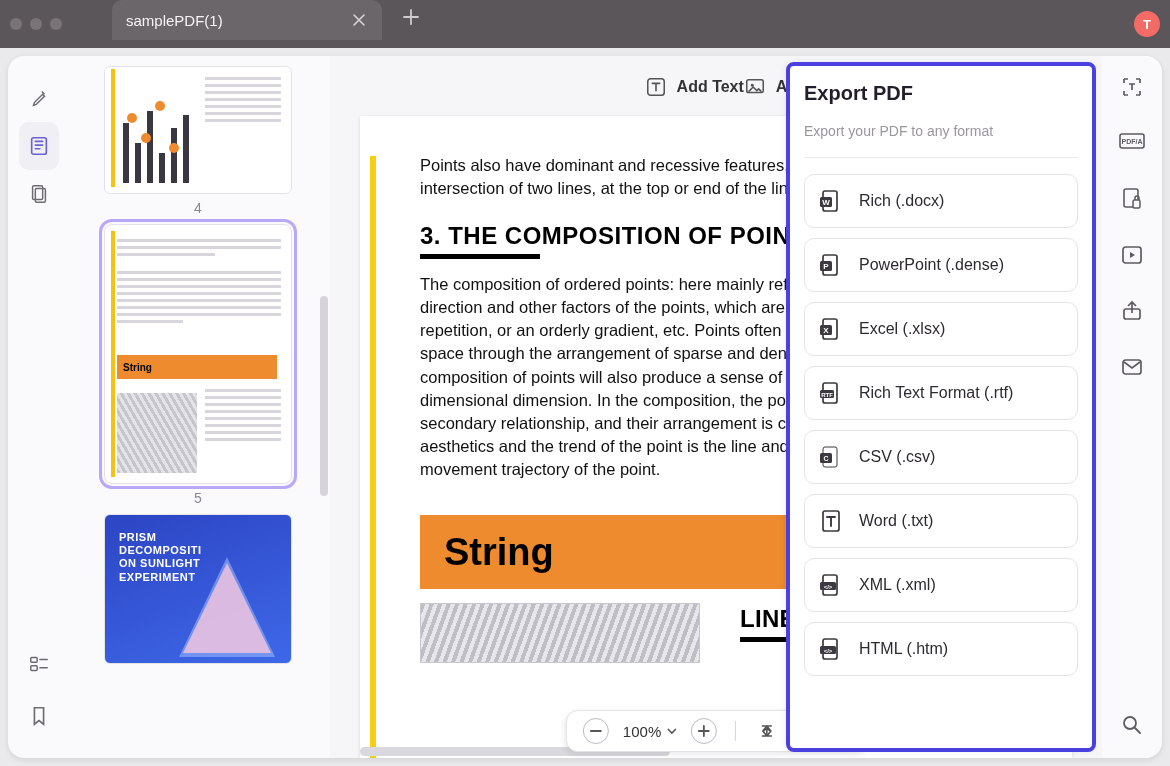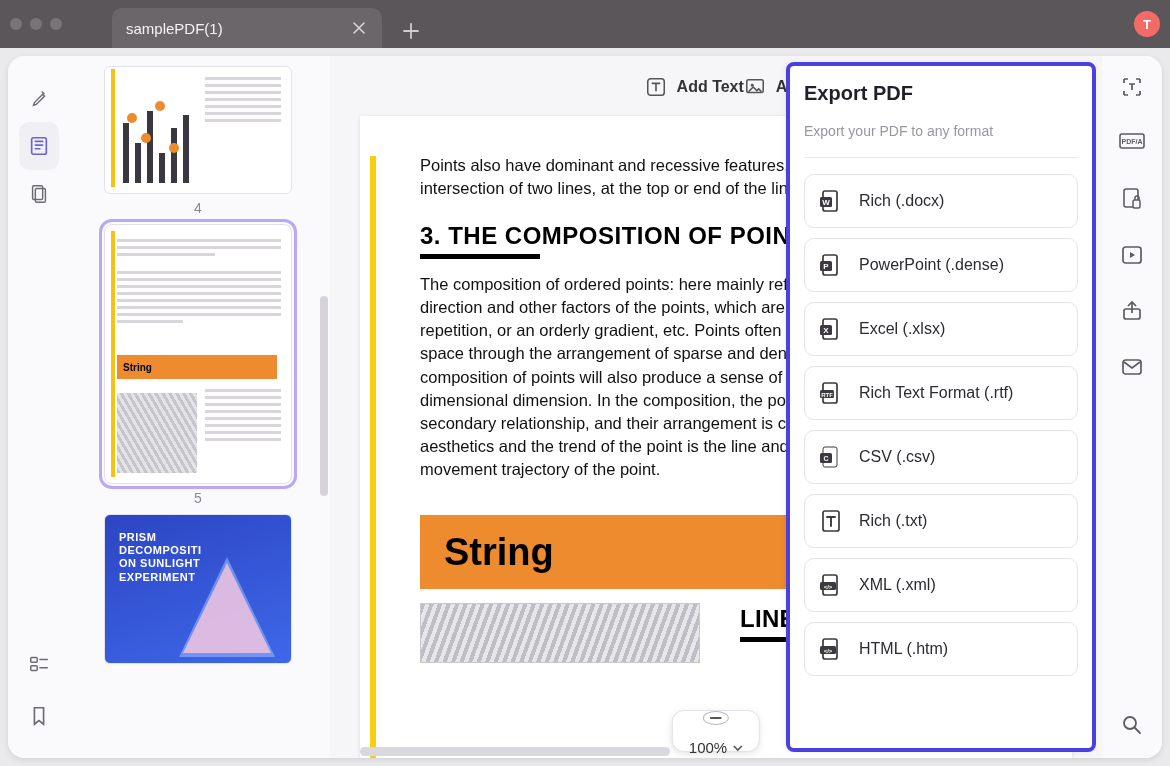--- a/index.html
+++ b/index.html
@@ -3,21 +3,21 @@
 <meta charset="utf-8">
 <style>
   * { box-sizing: border-box; margin: 0; padding: 0; }
   html, body { width: 1170px; height: 766px; font-family: -apple-system, "Helvetica Neue", Arial, sans-serif; background:#eaeaec; overflow:hidden; }
   body { position:relative; display:flex; flex-direction:column; }
 
   
   .titlebar { height:48px; background:#5b565a; display:flex; align-items:center; padding:0 10px; }
   .traffic { display:flex; gap:8px; margin-right:50px; }
   .traffic-dot { width:12px; height:12px; border-radius:50%; background:#7a7478; }
-  .tabs { display:flex; align-items:flex-end; height:100%; }
+  .tabs { display:flex; align-items:flex-start; height:100%; }
   .tab { height:40px; min-width:270px; background:#6b666a; border-radius:10px 10px 0 0; color:#f4f3f5; display:flex; align-items:center; padding:0 14px; font-size:15px; gap:14px; }
   .tab .spacer {flex:1;}
   .tab-close { width:18px; height:18px; display:flex; align-items:center; justify-content:center; color:#d7d4d7; cursor:pointer;}
   .newtab { width:34px; height:34px; display:flex; align-items:center; justify-content:center; color:#cfcccf; margin-left:12px; cursor:pointer; }
   .avatar { margin-left:auto; width:26px; height:26px; border-radius:50%; background:#f36b66; color:#fff; font-size:13px; display:flex; align-items:center; justify-content:center; font-weight:600;}
 
   
   .chrome { flex:1; display:flex; padding:8px; gap:0; }
   .docwin { flex:1; background:#fafafc; border-radius:16px; display:flex; position:relative; box-shadow:0 2px 6px rgba(0,0,0,.1); overflow:hidden;}
 
@@ -61,21 +61,21 @@
   .page p { font-size:16.5px; color:#111; line-height:1.4; margin-bottom:18px;}
   .page h2 { font-size:24px; font-weight:800; letter-spacing:.5px; margin:22px 0 4px; }
   .page .hr { width:120px; height:5px; background:#000; margin-bottom:14px;}
   .stringbox { background:#ed8b2e; height:74px; display:flex; align-items:center; padding-left:24px; margin-top:34px; }
   .stringbox span { font-family:Arial, sans-serif; font-size:38px; font-weight:900; color:#000;}
   .linehead { font-size:24px; font-weight:800; letter-spacing:.3px; margin-top:16px;}
   .linehr { width:300px; height:5px; background:#000; margin-top:4px;}
   .archimg { margin-top:14px; width:280px; height:60px; background:repeating-linear-gradient(110deg,#bfbec4 0 4px,#e7e6eb 4px 8px); border:1px solid #c8c7cd;}
 
   
-  .status { position:absolute; bottom:6px; left:50%; transform:translateX(-50%); background:#fff; border:1px solid #e3e2e8; border-radius:12px; height:42px; display:flex; align-items:center; gap:14px; padding:0 16px; box-shadow:0 2px 6px rgba(0,0,0,.1);flex-direction:column;}
+  .status { position:absolute; bottom:6px; left:50%; transform:translateX(-50%); background:#fff; border:1px solid #e3e2e8; border-radius:12px; height:42px; display:flex; align-items:center; gap:14px; padding:0 16px; box-shadow:0 2px 6px rgba(0,0,0,.1);}
   .sbtn { width:26px; height:26px; border:1px solid #bcbac1; border-radius:50%; display:flex; align-items:center; justify-content:center; color:#555; cursor:pointer;}
   .status .zoom { font-size:15px; color:#333; display:flex; align-items:center; gap:6px;}
   .status .divider { width:1px; height:20px; background:#d4d2d8; margin:0 4px;}
   .status .pagenum { font-size:16px; color:#333; padding-left:6px;}
   .page-scrollbar { position:absolute; bottom:2px; left:30px; width:310px; height:9px; background:#d9d8de; border-radius:5px;}
 
   
   .rightrail { width:60px; display:flex; flex-direction:column; align-items:center; padding-top:16px; gap:26px; }
   .rbtn { width:30px; height:30px; display:flex; align-items:center; justify-content:center; color:#5d5a62; cursor:pointer;}
   .rbtn.search { margin-top:auto; margin-bottom:18px;}
@@ -426,21 +426,21 @@
         <span class="exp-label">CSV (.csv)</span>
       </div>
 
       <div class="exp-item">
         <span class="exp-icon">
           <svg width="24" height="24" viewBox="0 0 24 24">
               <rect x="4" y="2" width="16" height="20" rx="2" fill="none" stroke="currentColor" stroke-width="1.7"></rect>
               <path d="M8 8h8M12 8v9" stroke="currentColor" stroke-width="1.9" stroke-linecap="round"></path>
             </svg>
         </span>
-        <span class="exp-label">Rich (.txt)</span>
+        <span class="exp-label">Word (.txt)</span>
       </div>
 
 
       <div class="exp-item">
         <span class="exp-icon">
           <svg width="24" height="24" viewBox="0 0 24 24">
               <rect x="4" y="2" width="14" height="20" rx="2" fill="none" stroke="currentColor" stroke-width="1.7"></rect>
               <rect x="1" y="9" width="16" height="8" rx="1.5" fill="currentColor"></rect>
               <text x="9" y="15.5" text-anchor="middle" font-size="6" fill="#fff" font-weight="700">&lt;/&gt;</text>
             </svg>

